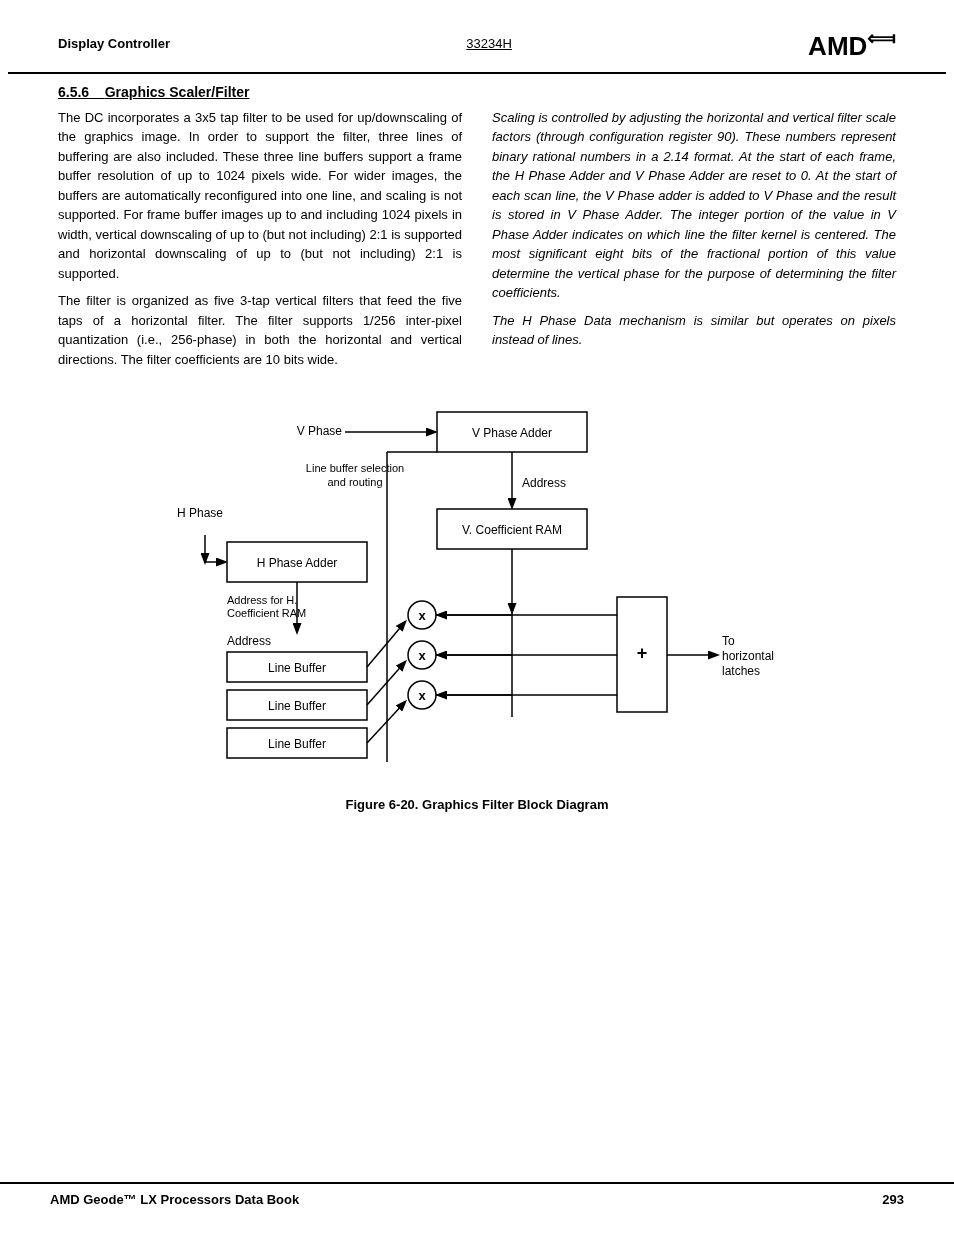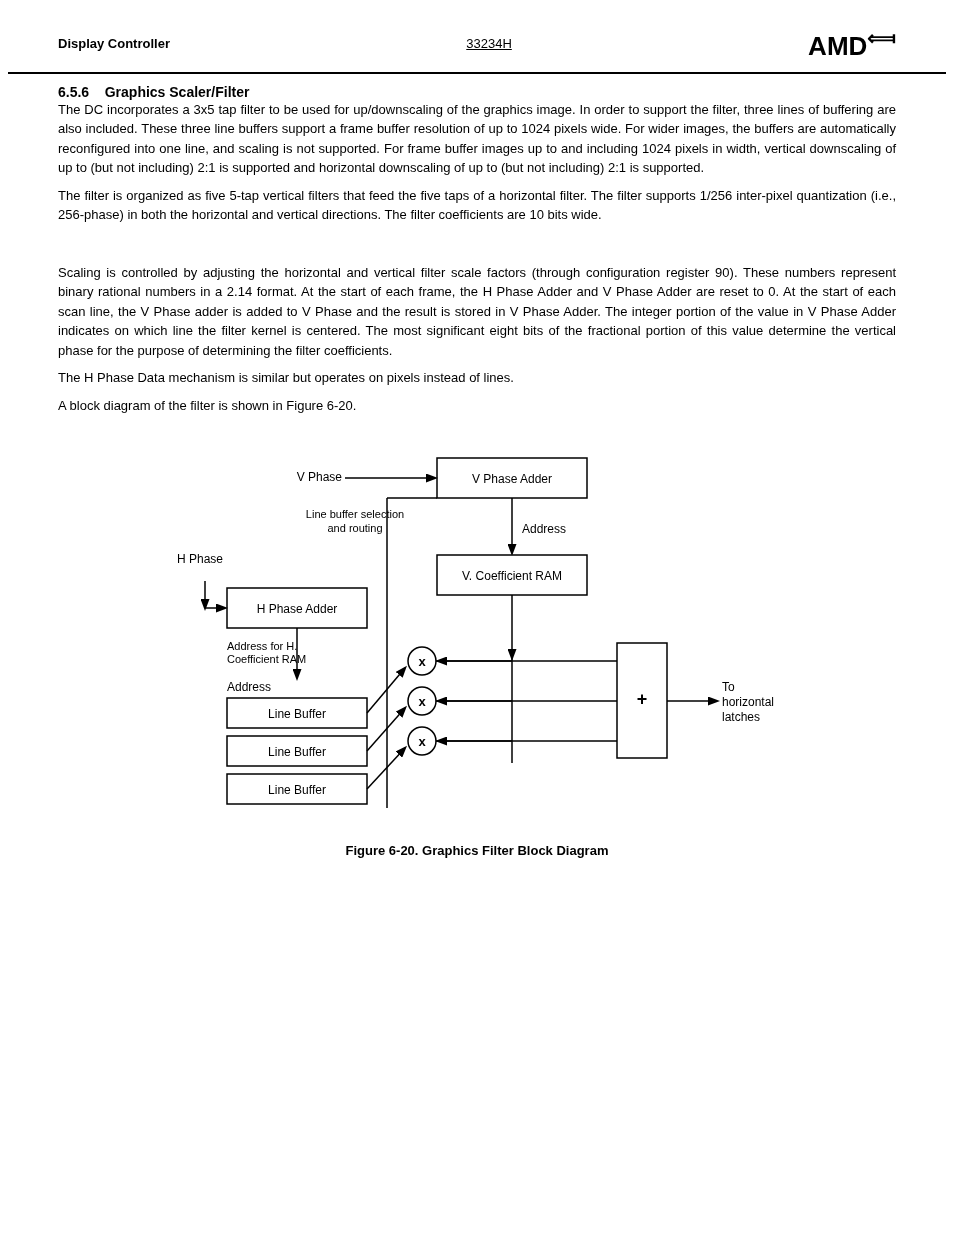--- a/index.html
+++ b/index.html
@@ -42,32 +42,34 @@
     }
     
     .content {
       padding: 10px 50px 20px 50px;
     }
     
     .two-col {
       display: flex;
       gap: 30px;
       margin-bottom: 10px;
-      flex-direction: column;
     }
     .col-left {
       flex: 1;
     }
     .col-right {
       flex: 1;
+      font-style: italic;
     }
     
     .section-heading {
       font-weight: bold;
       font-size: 14px;
+      margin-bottom: 8px;
+      text-decoration: underline;
     }
     p {
       text-align: justify;
       line-height: 1.5;
       margin-bottom: 8px;
       font-size: 13px;
     }
     
     .diagram-container {
       margin: 20px auto;
@@ -112,26 +114,25 @@
   <div class="content">
 
     <div class="section-heading">
       <span>6.5.6</span>&nbsp;&nbsp;&nbsp;
       <span>Graphics Scaler/Filter</span>
     </div>
 
     <div class="two-col">
       <div class="col-left">
         <p>The DC incorporates a 3x5 tap filter to be used for up/downscaling of the graphics image. In order to support the filter, three lines of buffering are also included. These three line buffers support a frame buffer resolution of up to 1024 pixels wide. For wider images, the buffers are automatically reconfigured into one line, and scaling is not supported. For frame buffer images up to and including 1024 pixels in width, vertical downscaling of up to (but not including) 2:1 is supported and horizontal downscaling of up to (but not including) 2:1 is supported.</p>
-        <p>The filter is organized as five 5-tap vertical filters that feed the five taps of a horizontal filter. The filter supports 1/256 inter-pixel quantization (i.e., 256-phase) in both the horizontal and vertical directions. The filter coefficients are 10 bits wide.</p>
+        <p>The filter is organized as five 3-tap vertical filters that feed the five taps of a horizontal filter. The filter supports 1/256 inter-pixel quantization (i.e., 256-phase) in both the horizontal and vertical directions. The filter coefficients are 10 bits wide.</p>
       </div>
       <div class="col-right">
         <p>Scaling is controlled by adjusting the horizontal and vertical filter scale factors (through configuration register 90). These numbers represent binary rational numbers in a 2.14 format. At the start of each frame, the H Phase Adder and V Phase Adder are reset to 0. At the start of each scan line, the V Phase adder is added to V Phase and the result is stored in V Phase Adder. The integer portion of the value in V Phase Adder indicates on which line the filter kernel is centered. The most significant eight bits of the fractional portion of this value determine the vertical phase for the purpose of determining the filter coefficients.</p>
         <p>The H Phase Data mechanism is similar but operates on pixels instead of lines.</p>
-        <p>A block diagram of the filter is shown in Figure 6-20.</p>
       </div>
     </div>
 
     <div class="diagram-container">
       <svg width="700" height="380">
 
         <rect x="310" y="15" width="150" height="40" fill="white" stroke="black" stroke-width="1.5"></rect>
         <text x="385" y="40" text-anchor="middle" font-size="12">V Phase Adder</text>
 
         <text x="215" y="38" text-anchor="end" font-size="12">V Phase</text>
@@ -212,13 +213,17 @@
           <marker id="arrowhead" markerWidth="8" markerHeight="6" refX="6" refY="3" orient="auto">
             <polygon points="0 0, 8 3, 0 6" fill="black"></polygon>
           </marker>
         </defs>
       </svg>
     </div>
 
     <div class="diagram-caption">Figure 6-20.  Graphics Filter Block Diagram</div>
   </div>
 
+  <div class="page-footer">
+    <div>AMD Geode™ LX Processors Data Book</div>
+    <div>293</div>
+  </div>
 </div>
 
 </body></html>

